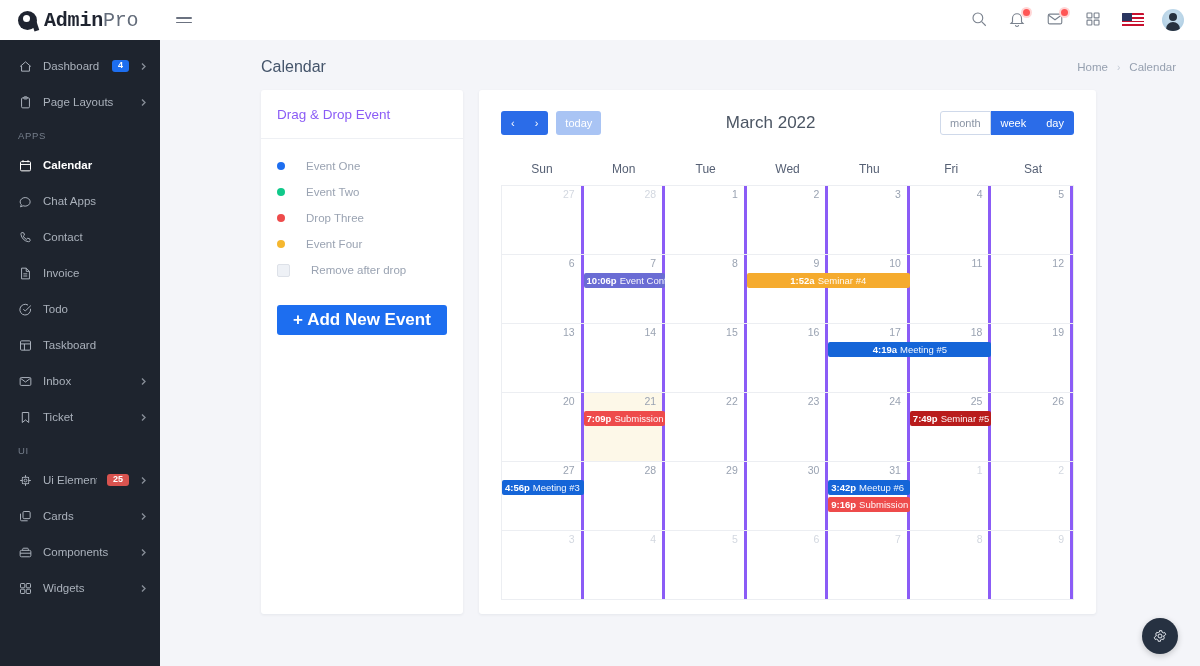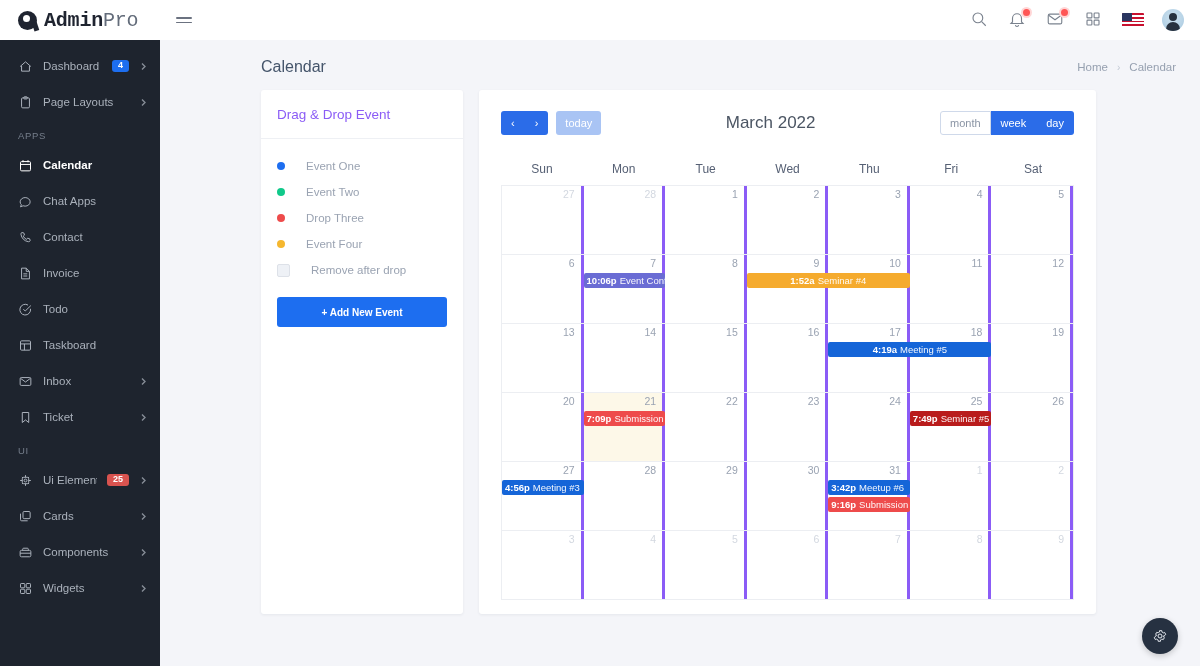--- a/index.html
+++ b/index.html
@@ -110,22 +110,22 @@
   .left-card-head {
     padding: 17px 16px 16px; font-size: 13.5px; color: #8b5cf6;
     border-bottom: 1px solid #eef0f4;
   }
   .left-card-body { padding: 14px 16px 16px; }
   .ev-item { display: flex; align-items: center; gap: 21px; height: 26px; cursor: grab; }
   .ev-dot { width: 8px; height: 8px; border-radius: 50%; flex: 0 0 8px; }
   .ev-text { font-size: 11.5px; color: #9aa3b2; }
   .ev-check { width: 13px; height: 13px; border: 1px solid #dde1e8; background: #eef1f6; border-radius: 2px; flex: 0 0 13px; cursor: pointer;}
   .add-btn {
-    margin-top: 14px; width: 100%; height: 30px; background: #1d6ef0; color: #fff;
-    border: none; border-radius: 3px; font-size: 10px; font-weight: 700;
+    margin-top: 22px; width: 100%; height: 30px; background: #1d6ef0; color: #fff;
+    border: none; border-radius: 3px; font-size: 17px; font-weight: 700;
     cursor: pointer; font-family: inherit;
   }
 
   .right-card { flex: 1 1 auto; margin-left: 16px; height: 524px; padding: 18px 22px 14px; display: flex; flex-direction: column;}
 
   .fc-toolbar { display: flex; align-items: center; height: 30px; margin-bottom: 18px; }
   .btn-group { display: flex; }
   .fc-btn {
     height: 24px; border: 1px solid transparent; background: #2b6ce8; color: #fff;
     font-size: 11px; padding: 0 9px; cursor: pointer; font-family: inherit;

